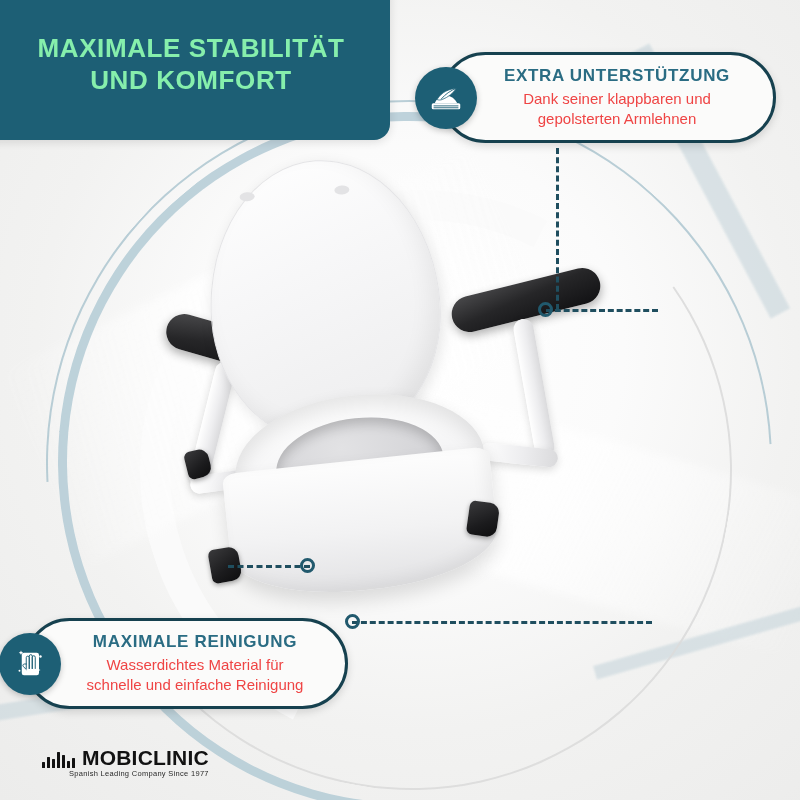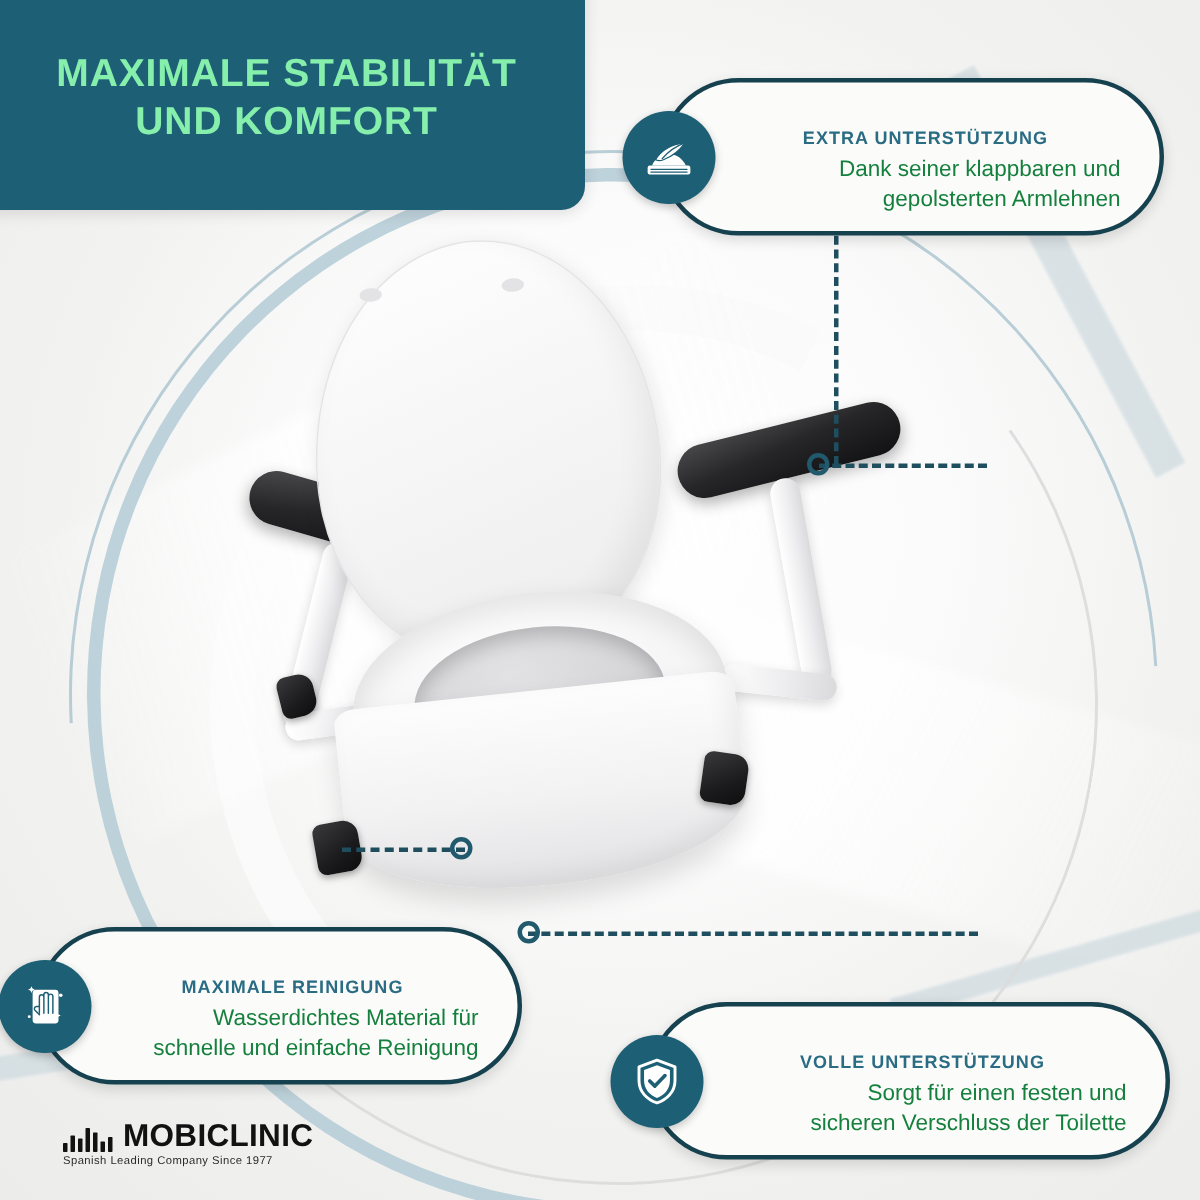--- a/index.html
+++ b/index.html
@@ -198,33 +198,31 @@
     align-items: center;
     background: #fbfbfa;
     border: 3px solid #16414f;
     border-radius: 70px;
     box-shadow: 0 3px 9px rgba(0,0,0,.14);
     padding: 10px 26px 12px 44px;
   }
   .callout-text { text-align: center; width: 100%; }
   .callout-title {
     color: #2a6c83;
-    font-size: 12px;
+    font-size: 17px;
     font-weight: bold;
     letter-spacing: .7px;
     line-height: 1.25;
     margin-bottom: 3px;
-    margin-top: 20px;
   }
   .callout-body {
-    color: #15803d;
+    color: #ef4444;
     font-size: 15px;
     line-height: 1.3;
     white-space: pre-line;
-    text-align: right;
   }
   .callout-icon {
     position: absolute;
     left: -28px; top: 50%;
     transform: translateY(-50%);
     width: 62px; height: 62px;
     border-radius: 50%;
     background: #1d5f75;
     display: flex; align-items: center; justify-content: center;
     box-shadow: 0 2px 6px rgba(0,0,0,.22);
@@ -234,21 +232,21 @@
   #callout-extra    { left: 440px; top: 52px;  width: 336px; }
   #callout-cleaning { left: 24px;  top: 618px; width: 324px; }
   #callout-support  { left: 432px; top: 668px; width: 348px; }
 
   
   .logo {
     position: absolute;
     left: 42px; bottom: 22px;
     display: flex;
     flex-direction: column;
-    align-items: flex-start;
+    align-items: flex-end;
     gap: 1px;
   }
   .logo-row { display: flex; align-items: flex-end; gap: 7px; }
   .logo-mark { display: flex; align-items: flex-end; gap: 2px; height: 18px; }
   .logo-mark i { display: block; width: 3px; background: #121212; border-radius: .5px; }
   .logo-word {
     font-size: 21px; font-weight: bold; letter-spacing: .2px;
     color: #121212; line-height: 1;
   }
   .logo-tag {
@@ -332,34 +330,20 @@
         <circle cx="10" cy="33" r="1.3" fill="#fff"></circle>
       </svg>
     </div>
     <div class="callout-text">
       <div class="callout-title">MAXIMALE REINIGUNG</div>
       <div class="callout-body">Wasserdichtes Material für
 schnelle und einfache Reinigung</div>
     </div>
   </div>
 
-  <div class="callout" id="callout-support">
-    <div class="callout-icon">
-      <svg viewBox="0 0 48 48" aria-hidden="true">
-        <path d="M24 5l16 6v12c0 10-7 17-16 20C15 40 8 33 8 23V11z" fill="none" stroke="#fff" stroke-width="2.6" stroke-linejoin="round"></path>
-        <path d="M24 9.5l11.5 4.3V23c0 7.6-5 13.2-11.5 15.6C17.5 36.2 12.5 30.6 12.5 23v-9.2z" fill="#fff"></path>
-        <path d="M17.5 23.5l4.6 4.6 9-9.4" fill="none" stroke="#1d5f75" stroke-width="3.2" stroke-linecap="round" stroke-linejoin="round"></path>
-      </svg>
-    </div>
-    <div class="callout-text">
-      <div class="callout-title">VOLLE UNTERSTÜTZUNG</div>
-      <div class="callout-body">Sorgt für einen festen und
-sicheren Verschluss der Toilette</div>
-    </div>
-  </div>
 
   <div class="logo">
     <div class="logo-row">
       <span class="logo-mark" id="logo-mark">
           <i style="height: 6px;"></i>
           <i style="height: 11px;"></i>
           <i style="height: 9px;"></i>
           <i style="height: 16px;"></i>
           <i style="height: 13px;"></i>
           <i style="height: 7px;"></i>

